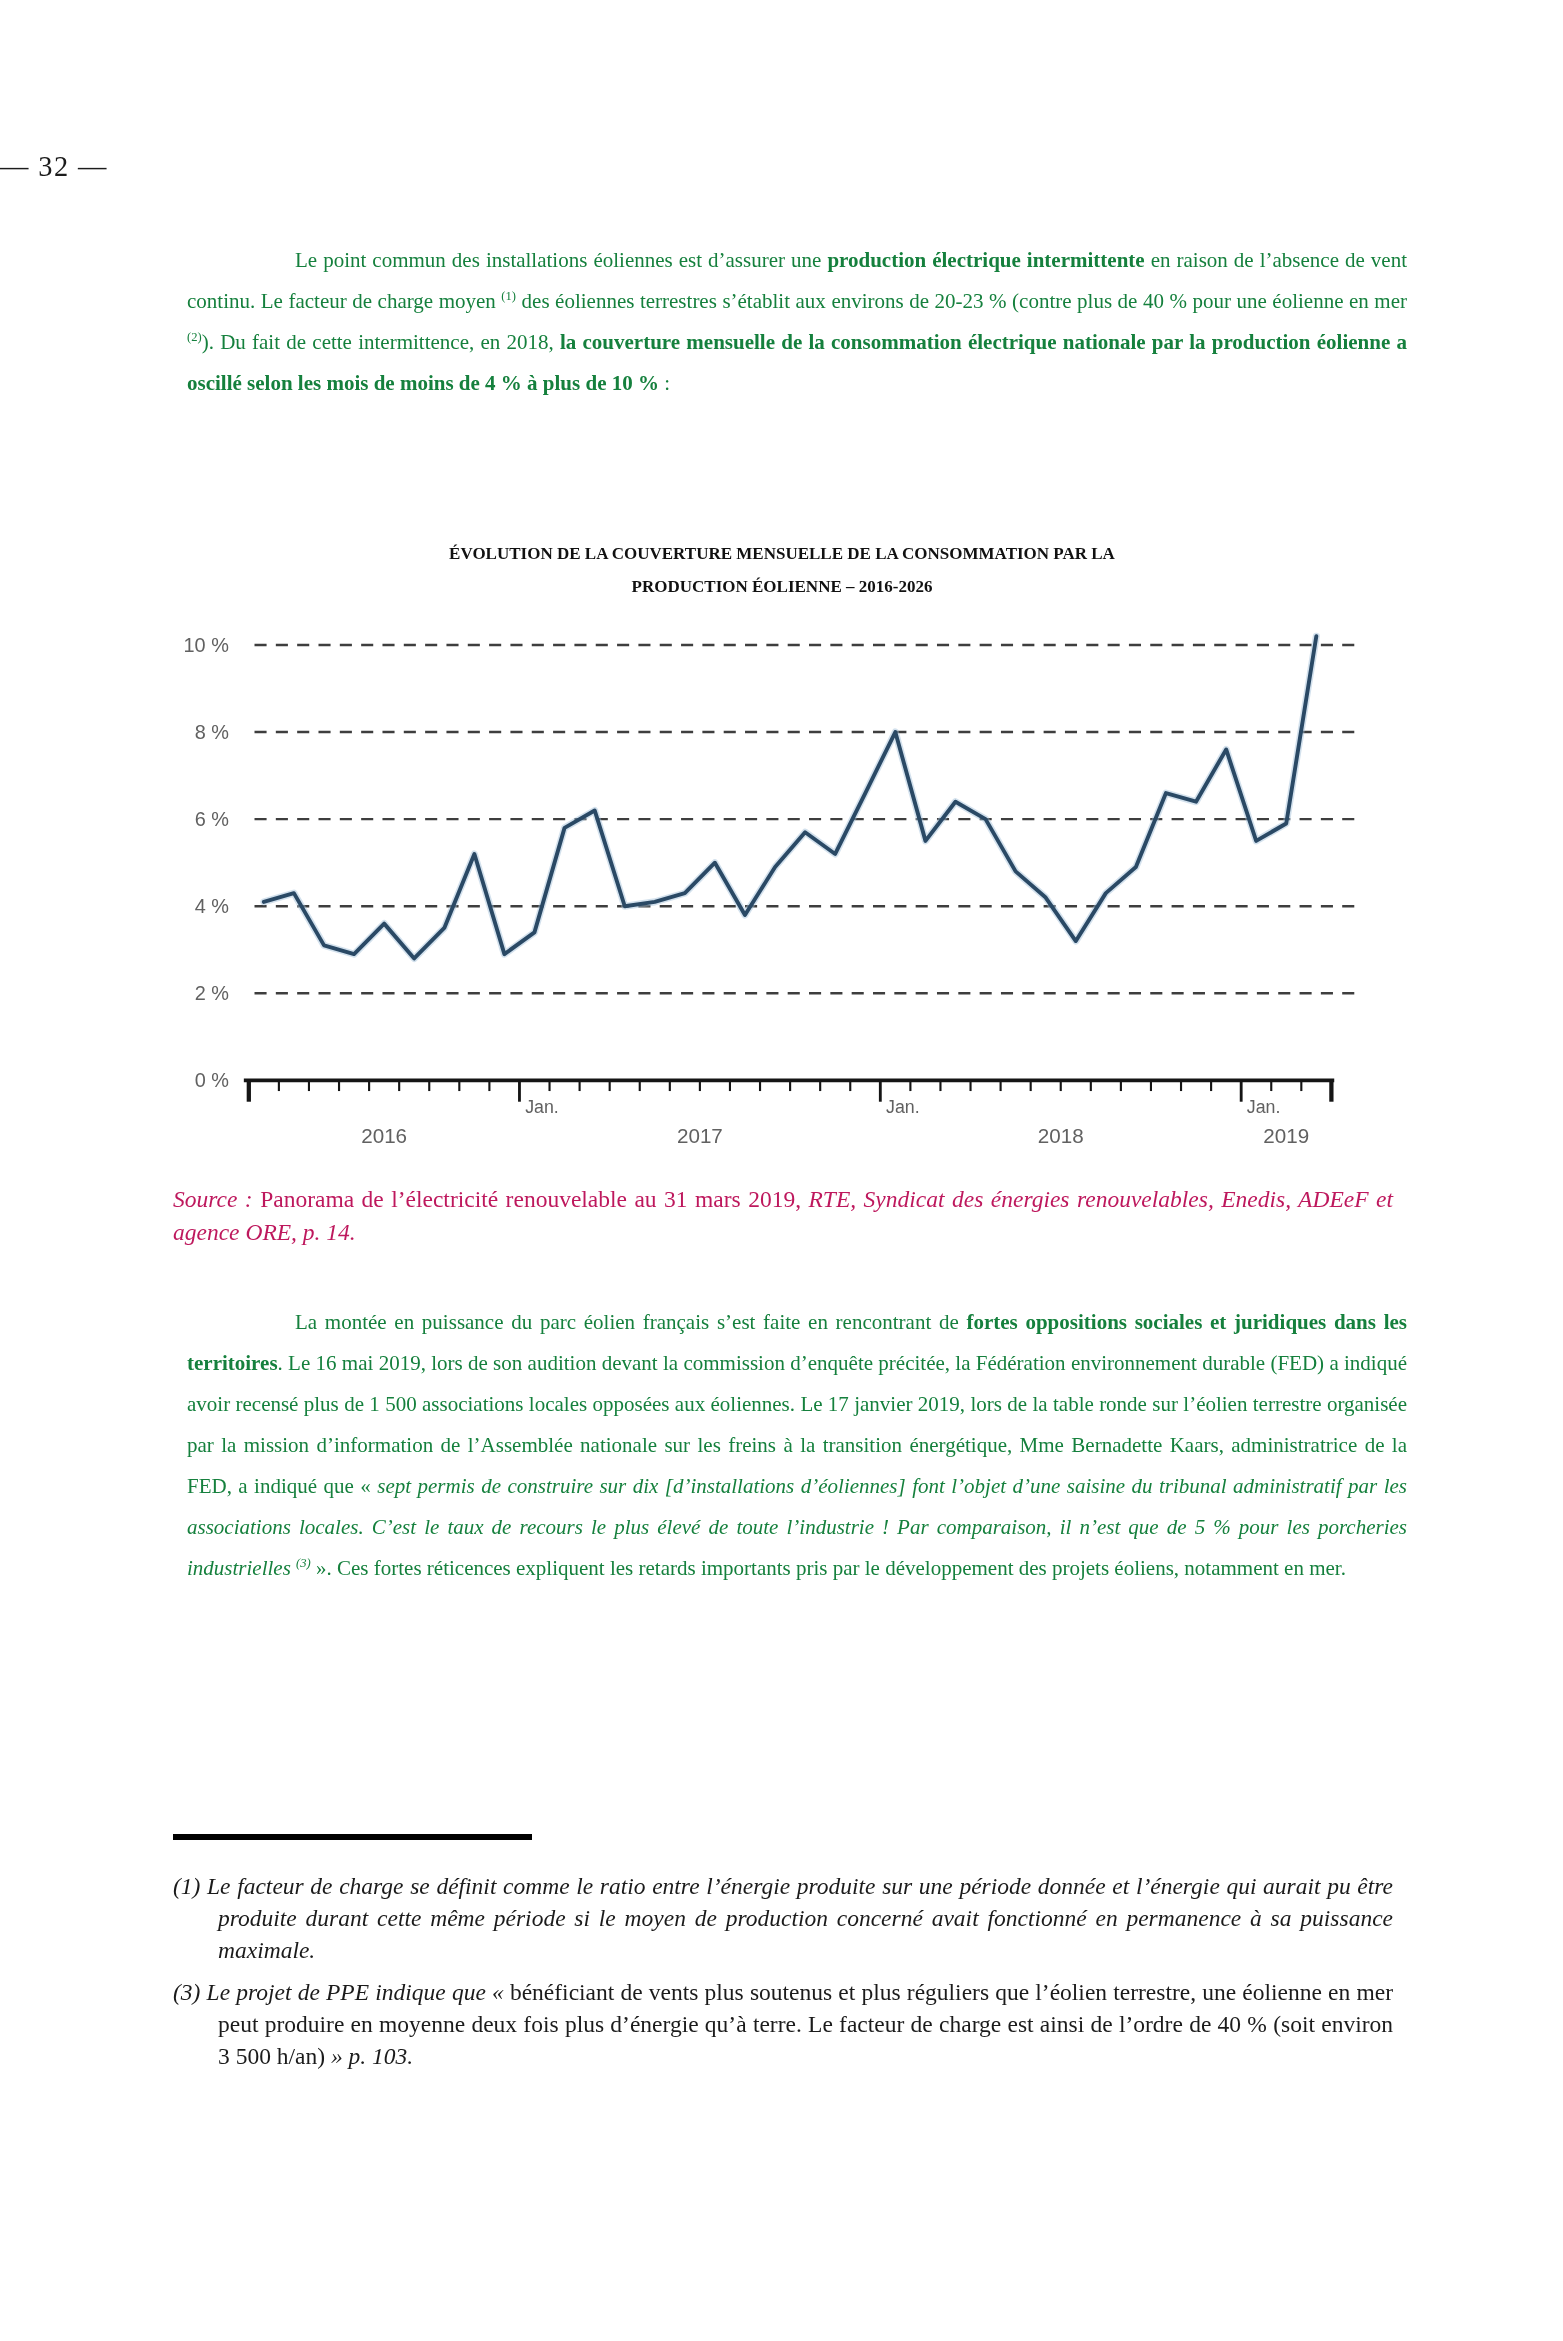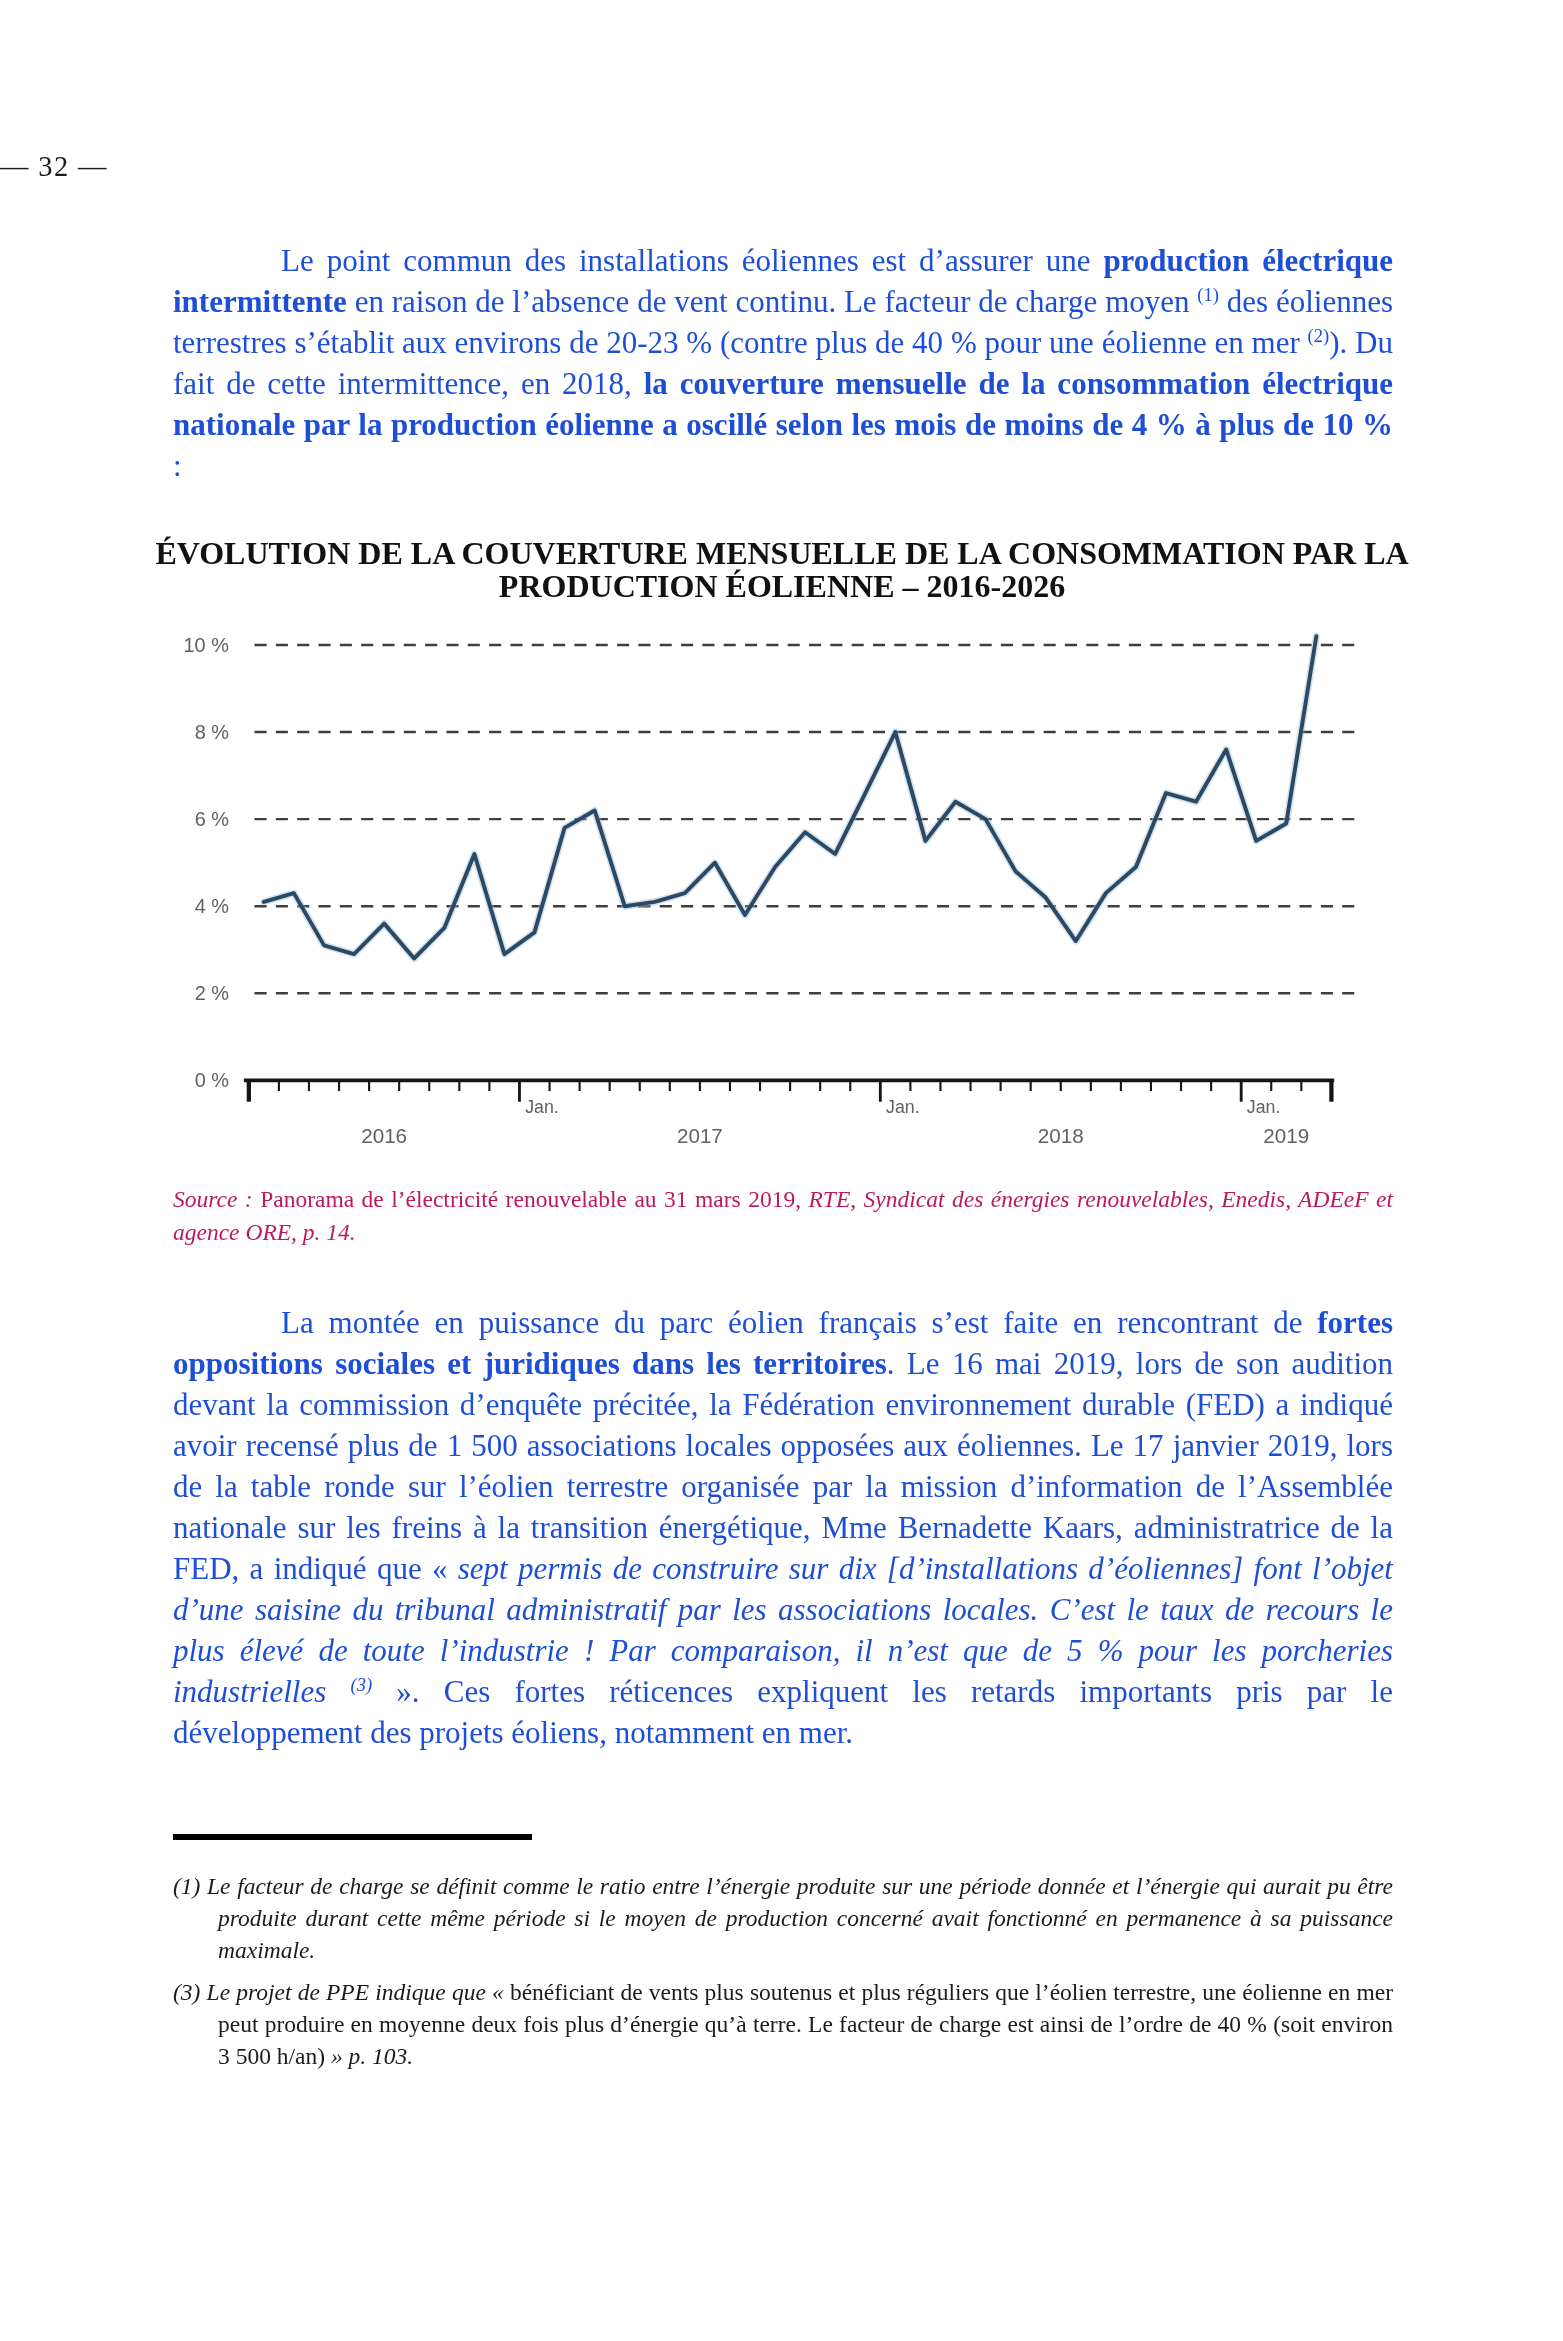--- a/index.html
+++ b/index.html
@@ -11,35 +11,35 @@
     font-family:"Liberation Serif", serif;
     color:#1a1a1a;
     overflow:hidden;
   }
   .page-number{
     position:absolute; top:151px; left:0; width:100%;
     text-align:left;
     font-size:28.4px; letter-spacing:1.4px; color:#1c1c1c;
   }
   .para{
-    position:absolute; left:173px; width:1220px;
-    font-size:31px; line-height:41px;
+    position:absolute; left:187px; width:1220px;
+    font-size:21px; line-height:41px;
     text-align:justify;
     text-indent:108px;
-    color:#1d4ed8;
+    color:#15803d;
   }
   #para1{ top:240px; }
   #para2{ top:1302px; }
   .b{ font-weight:700; }
   .i{ font-style:italic; }
   .sup{ font-size:60%; vertical-align:super; line-height:0; }
   .chart-title{
     position:absolute; top:537px; left:0; width:100%;
     text-align:center;
-    font-weight:700; font-size:32px; line-height:33px;
+    font-weight:700; font-size:17px; line-height:33px;
     color:#111;
   }
   #chart-svg{ position:absolute; top:611px; left:0; }
   .source-block{
     position:absolute; top:1183px; left:173px; width:1220px;
     font-size:23.5px; line-height:33px;
     text-align:justify;
     color:#be185d;
   }
   .footnote-rule{

